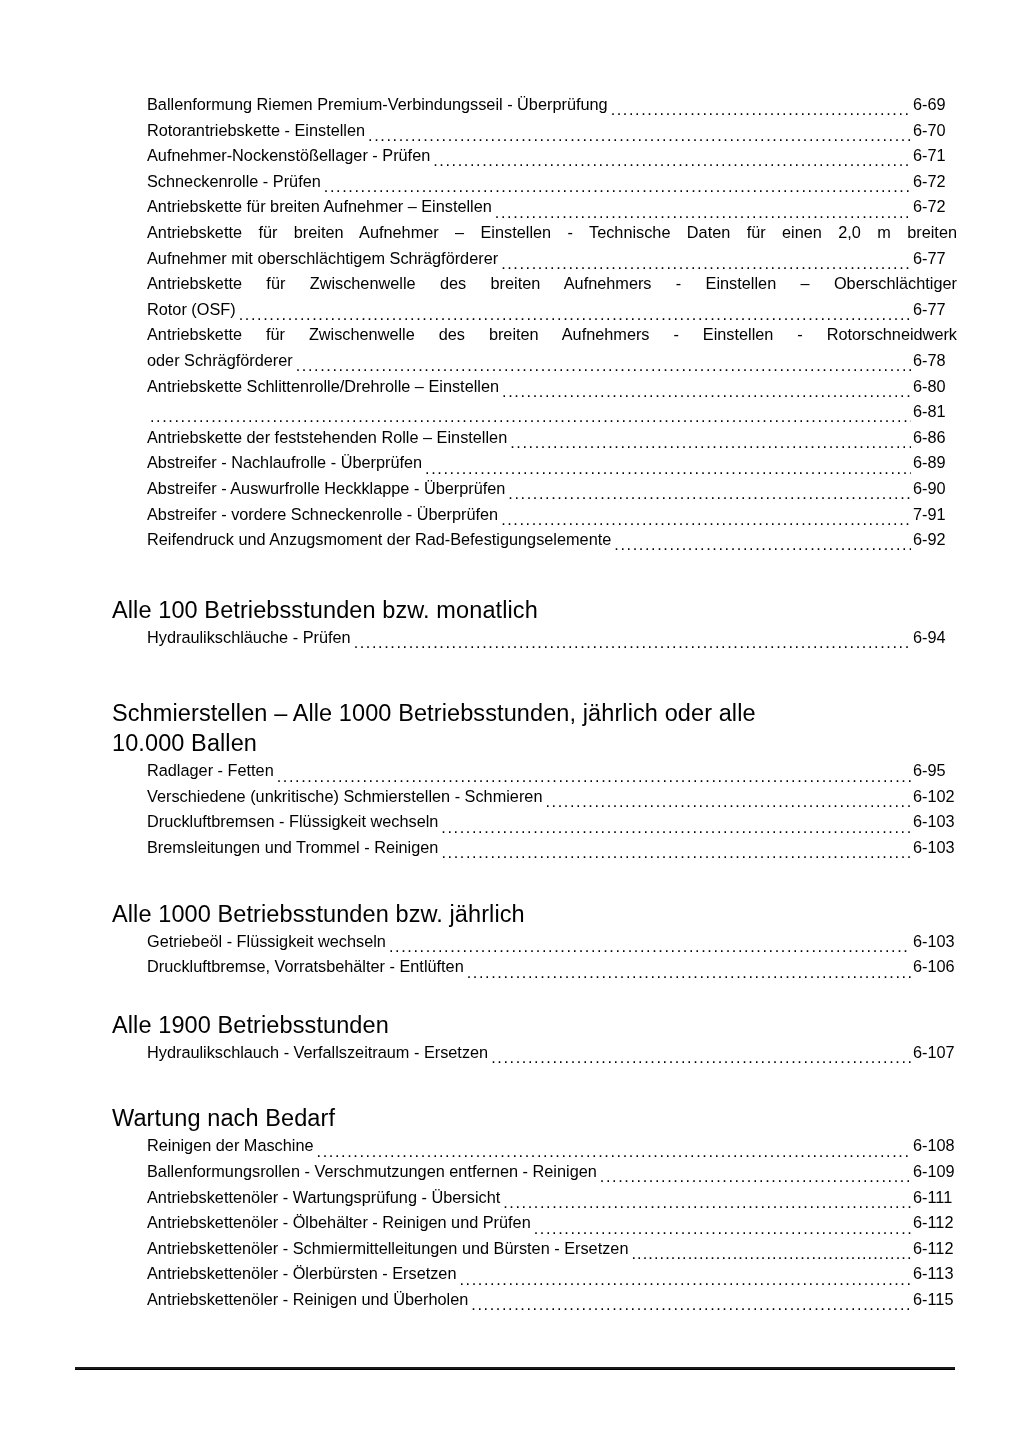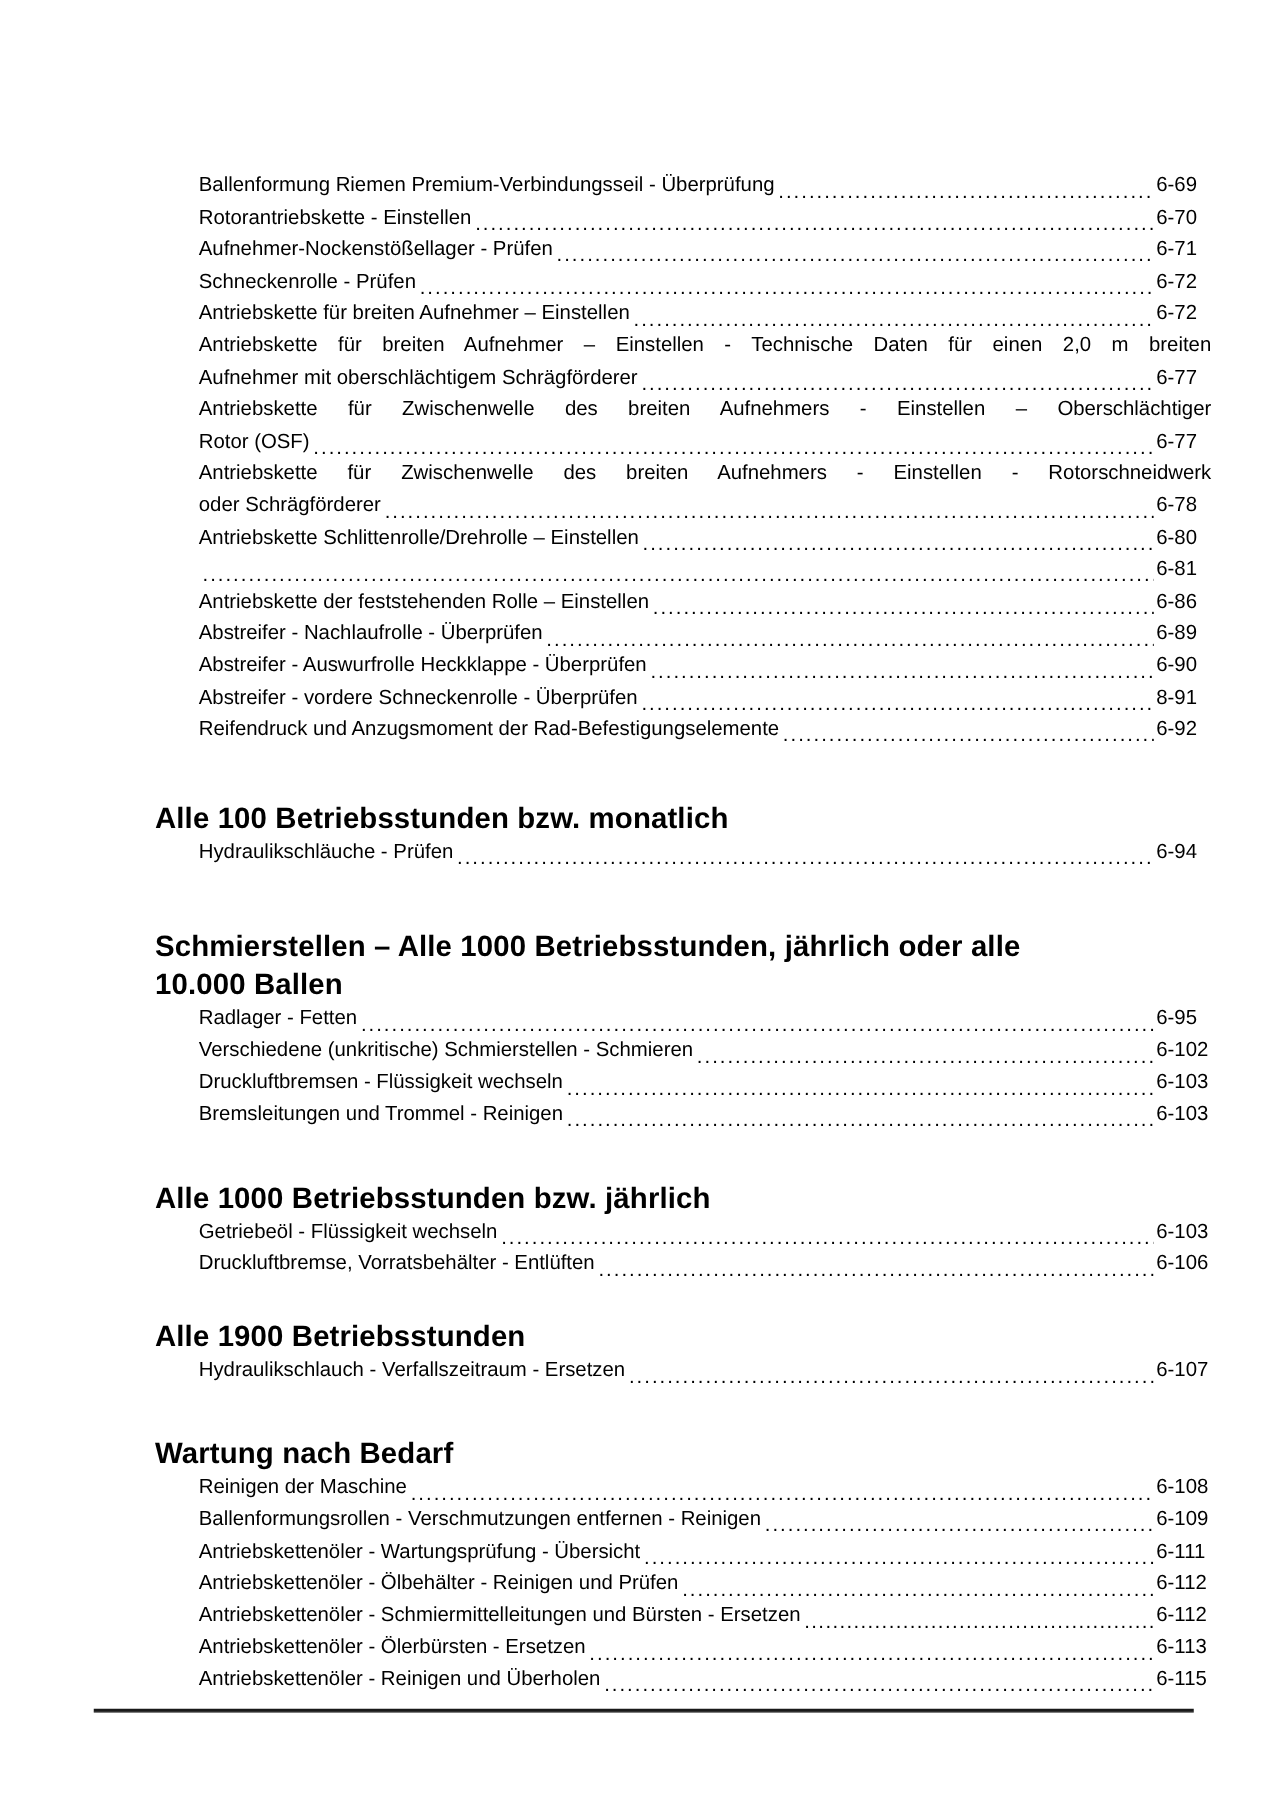--- a/index.html
+++ b/index.html
@@ -20,31 +20,30 @@
     position: absolute;
     left: 0;
     top: 0;
     width: 1024px;
     height: 1447px;
     overflow: hidden;
   }
 
   .toc {
     position: absolute;
-    left: 124px;
+    left: 112px;
     top: 92px;
     width: 845px;
-    margin-top: 44px;
   }
 
   
   .section-heading {
     font-size: 23.5px;
     line-height: 30px;
-    font-weight: 700;
+    font-weight: 400;
     letter-spacing: 0.1px;
     margin: 0;
     padding: 0;
     white-space: pre-wrap;
   }
   .section-heading.justified {
     text-align: justify;
     text-align-last: left;
   }
 
@@ -209,21 +208,21 @@
         <span class="entry-page">6-89</span>
       </li>
       <li class="entry">
         <span class="entry-text">Abstreifer - Auswurfrolle Heckklappe - Überprüfen</span>
         <span class="entry-leader"></span>
         <span class="entry-page">6-90</span>
       </li>
       <li class="entry">
         <span class="entry-text">Abstreifer - vordere Schneckenrolle - Überprüfen</span>
         <span class="entry-leader"></span>
-        <span class="entry-page">8-91</span>
+        <span class="entry-page">7-91</span>
       </li>
       <li class="entry">
         <span class="entry-text">Reifendruck und Anzugsmoment der Rad-Befestigungselemente</span>
         <span class="entry-leader"></span>
         <span class="entry-page">6-92</span>
       </li>
     </ul>
 
     <div class="heading-block gap-lg">
       <h2 class="section-heading">Alle 100 Betriebsstunden bzw. monatlich</h2>

